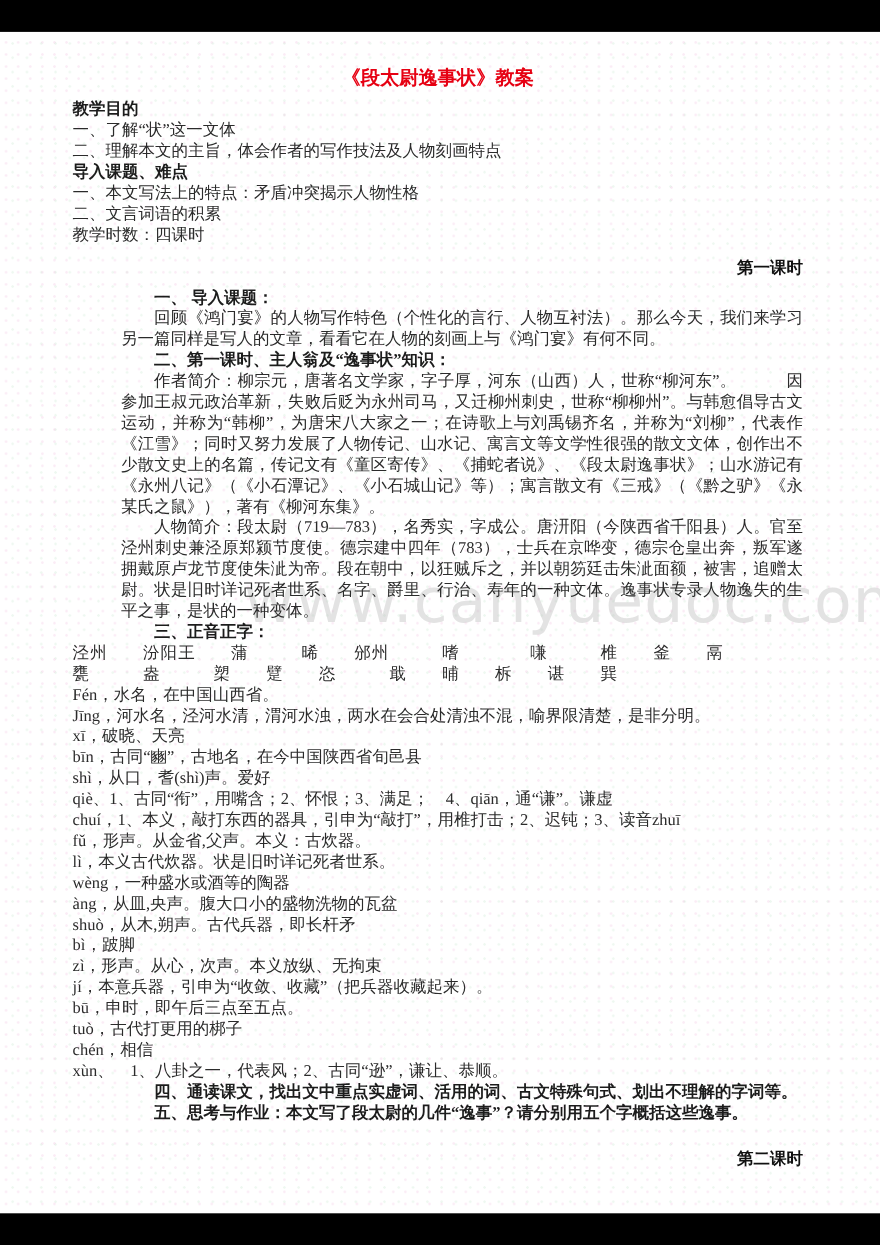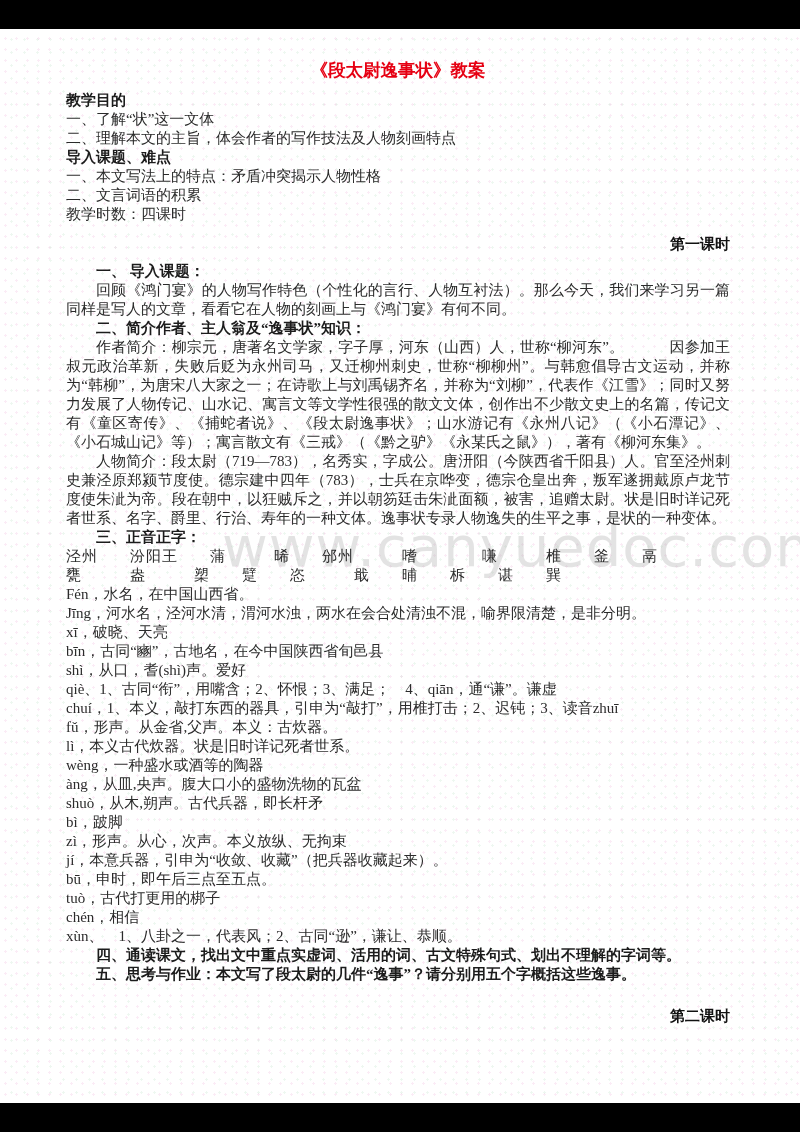--- a/index.html
+++ b/index.html
@@ -32,21 +32,21 @@
     padding:10px 70px 0 66px;
   }
   .doc-title {
     text-align:center; color:#e60012; font-weight:700;
     font-size:17.5px; line-height:22px;
     margin:20px 0 10px 0;
     font-family:Liberation Serif, serif;
   }
   p { margin:0; font-size:15px; line-height:19px; text-align:justify; }
   .b { font-weight:700; color:#1c1c1c; }
-  .ind { text-indent:2em; }
+  .ind { text-indent:2em;margin-left:44px; }
   .center-h {
     text-align:right; font-weight:700; font-size:15px; line-height:20px;
     margin:10px 0 8px 0; color:#111;
     font-family:"Liberation Sans","DejaVu Sans",sans-serif;
   }
   .center-h.last { margin-top:22px; }
   .charrow { letter-spacing:1px; }
 </style>
 </head>
 <body>
@@ -67,21 +67,21 @@
     <p class="b">导入课题、难点</p>
     <p>一、本文写法上的特点：矛盾冲突揭示人物性格</p>
     <p>二、文言词语的积累</p>
     <p>教学时数：四课时</p>
 
     <div class="center-h">第一课时</div>
 
     <p class="b ind">一、 导入课题：</p>
     <p class="ind">回顾《鸿门宴》的人物写作特色（个性化的言行、人物互衬法）。那么今天，我们来学习另一篇同样是写人的文章，看看它在人物的刻画上与《鸿门宴》有何不同。</p>
 
-    <p class="b ind">二、简介作者、主人翁及“逸事状”知识：</p>
+    <p class="b ind">二、第一课时、主人翁及“逸事状”知识：</p>
     <p class="ind">作者简介：柳宗元，唐著名文学家，字子厚，河东（山西）人，世称“柳河东”。　　　因参加王叔元政治革新，失败后贬为永州司马，又迁柳州刺史，世称“柳柳州”。与韩愈倡导古文运动，并称为“韩柳”，为唐宋八大家之一；在诗歌上与刘禹锡齐名，并称为“刘柳”，代表作《江雪》；同时又努力发展了人物传记、山水记、寓言文等文学性很强的散文文体，创作出不少散文史上的名篇，传记文有《童区寄传》、《捕蛇者说》、《段太尉逸事状》；山水游记有《永州八记》（《小石潭记》、《小石城山记》等）；寓言散文有《三戒》（《黔之驴》《永某氏之鼠》），著有《柳河东集》。</p>
     <p class="ind">人物简介：段太尉（719—783），名秀实，字成公。唐汧阳（今陕西省千阳县）人。官至泾州刺史兼泾原郑颍节度使。德宗建中四年（783），士兵在京哗变，德宗仓皇出奔，叛军遂拥戴原卢龙节度使朱泚为帝。段在朝中，以狂贼斥之，并以朝笏廷击朱泚面额，被害，追赠太尉。状是旧时详记死者世系、名字、爵里、行治、寿年的一种文体。逸事状专录人物逸失的生平之事，是状的一种变体。</p>
 
     <p class="b ind">三、正音正字：</p>
     <p class="charrow">泾州　　汾阳王　　蒲　　　晞　　邠州　　　嗜　　　　嗛　　　椎　　釜　　鬲</p>
     <p class="charrow">甕　　　盎　　　槊　　躄　　恣　　　戢　　晡　　柝　　谌　　巽</p>
 
     <p>Fén，水名，在中国山西省。</p>
     <p>Jīng，河水名，泾河水清，渭河水浊，两水在会合处清浊不混，喻界限清楚，是非分明。</p>
     <p>xī，破晓、天亮</p>

